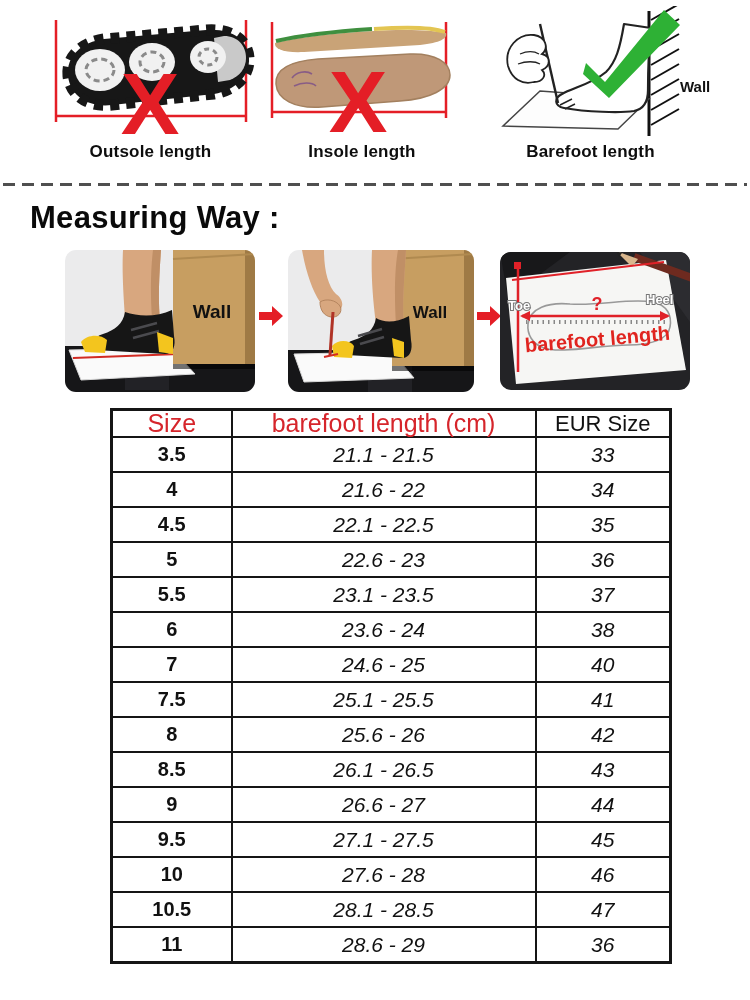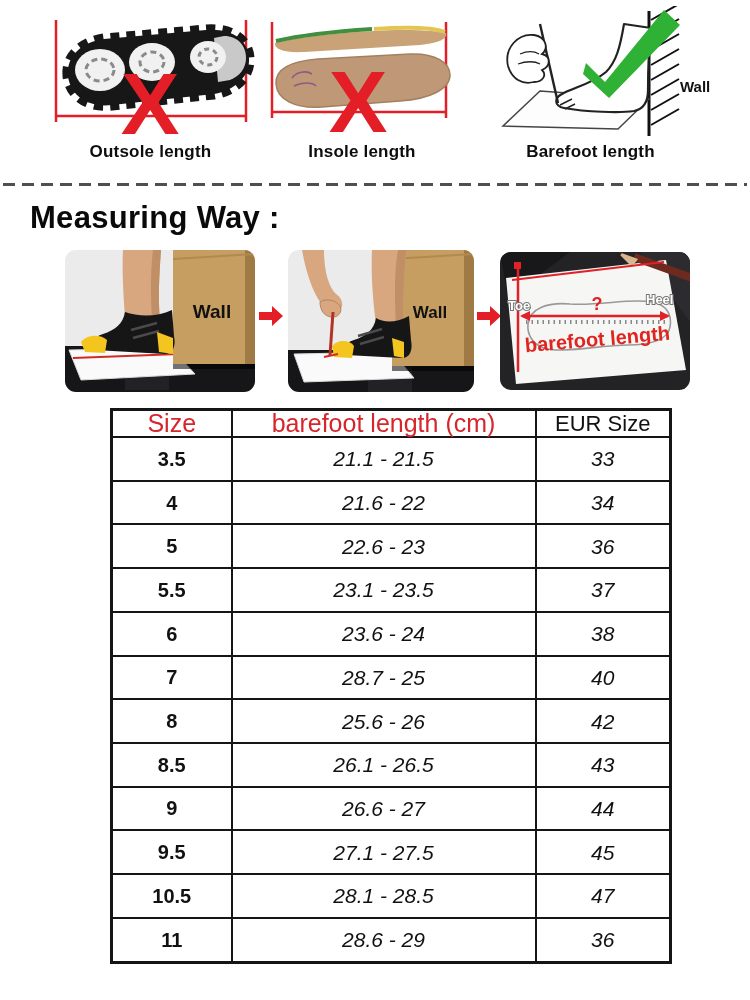--- a/index.html
+++ b/index.html
@@ -229,38 +229,48 @@
           <td class="c-size">3.5</td>
           <td class="c-len">21.1 - 21.5</td>
           <td class="c-eur">33</td>
         </tr>
       <tr>
           <td class="c-size">4</td>
           <td class="c-len">21.6 - 22</td>
           <td class="c-eur">34</td>
         </tr>
       <tr>
+          <td class="c-size">4.5</td>
+          <td class="c-len">22.1 - 22.5</td>
+          <td class="c-eur">35</td>
+        </tr>
+      <tr>
           <td class="c-size">5</td>
           <td class="c-len">22.6 - 23</td>
           <td class="c-eur">36</td>
         </tr>
       <tr>
           <td class="c-size">5.5</td>
           <td class="c-len">23.1 - 23.5</td>
           <td class="c-eur">37</td>
         </tr>
       <tr>
           <td class="c-size">6</td>
           <td class="c-len">23.6 - 24</td>
           <td class="c-eur">38</td>
         </tr>
       <tr>
           <td class="c-size">7</td>
-          <td class="c-len">28.7 - 25</td>
+          <td class="c-len">24.6 - 25</td>
           <td class="c-eur">40</td>
+        </tr>
+      <tr>
+          <td class="c-size">7.5</td>
+          <td class="c-len">25.1 - 25.5</td>
+          <td class="c-eur">41</td>
         </tr>
       <tr>
           <td class="c-size">8</td>
           <td class="c-len">25.6 - 26</td>
           <td class="c-eur">42</td>
         </tr>
       <tr>
           <td class="c-size">8.5</td>
           <td class="c-len">26.1 - 26.5</td>
           <td class="c-eur">43</td>
@@ -269,20 +279,25 @@
           <td class="c-size">9</td>
           <td class="c-len">26.6 - 27</td>
           <td class="c-eur">44</td>
         </tr>
       <tr>
           <td class="c-size">9.5</td>
           <td class="c-len">27.1 - 27.5</td>
           <td class="c-eur">45</td>
         </tr>
       <tr>
+          <td class="c-size">10</td>
+          <td class="c-len">27.6 - 28</td>
+          <td class="c-eur">46</td>
+        </tr>
+      <tr>
           <td class="c-size">10.5</td>
           <td class="c-len">28.1 - 28.5</td>
           <td class="c-eur">47</td>
         </tr>
       <tr>
           <td class="c-size">11</td>
           <td class="c-len">28.6 - 29</td>
           <td class="c-eur">36</td>
         </tr>
     </tbody>

